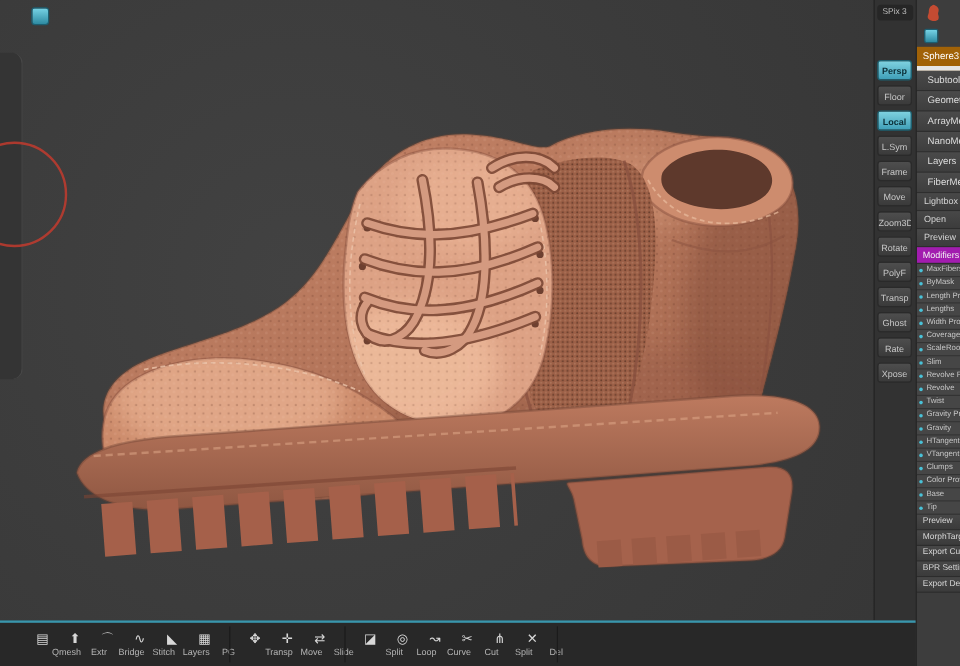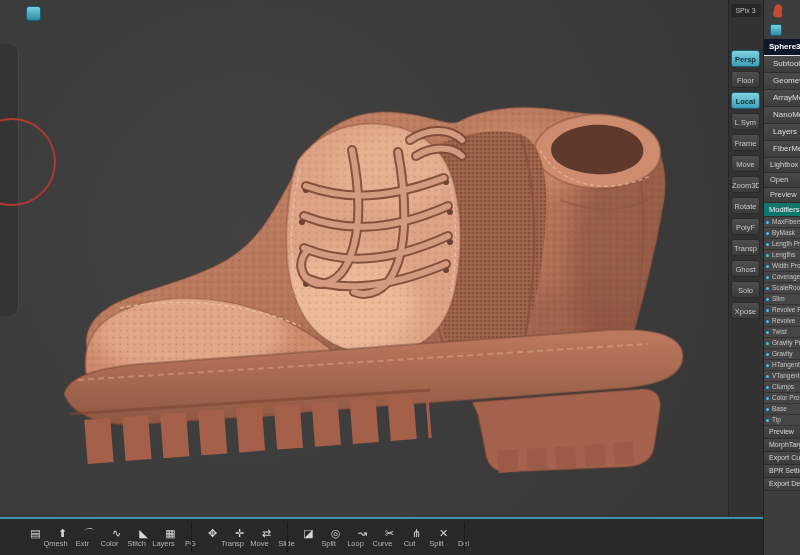--- a/index.html
+++ b/index.html
@@ -32,29 +32,29 @@
   .shelf-btn.active{background:linear-gradient(#7fd2e0,#3f9fb8);color:#0b2f38;font-weight:bold;
                     border-color:#1d播0;border-color:#1d6070;}
 
   
   .tool-panel{position:absolute;left:763px;top:0;width:37px;height:555px;background:#3d3d3d;
               border-left:1px solid #222;box-sizing:border-box;overflow:hidden;}
   .tp-header{height:22px;display:flex;align-items:center;padding-left:6px;}
   .tp-chip{width:10px;height:10px;margin:2px 0 3px 6px;border-radius:2px;
            background:linear-gradient(#76d2e4,#2e8ba2);border:1px solid #1d5e70;}
   .tp-tool{height:16px;line-height:16px;font-size:8px;color:#fff;padding-left:5px;
-           background:#0f172a;border-bottom:1px solid #e5e5e5;white-space:nowrap;overflow:hidden;font-weight:bold;}
+           background:#a16207;border-bottom:4px solid #e5e5e5;white-space:nowrap;overflow:hidden;}
   .tp-row{height:16px;line-height:16px;font-size:8px;color:#ddd;padding-left:9px;
           background:linear-gradient(#4a4a4a,#3e3e3e);border-bottom:1px solid #2e2e2e;
           white-space:nowrap;overflow:hidden;}
   .tp-sub{height:14px;line-height:14px;font-size:7.5px;color:#d5d5d5;padding-left:6px;
           background:linear-gradient(#484848,#3c3c3c);border-bottom:1px solid #2d2d2d;
           white-space:nowrap;overflow:hidden;}
   .tp-mod-header{height:13px;line-height:13px;font-size:7.5px;color:#f2f2f2;padding-left:5px;
-                 background:#0f766e;border-bottom:1px solid #2d2d2d;white-space:nowrap;overflow:hidden;}
+                 background:#a21caf;border-bottom:1px solid #2d2d2d;white-space:nowrap;overflow:hidden;}
   .tp-slider{position:relative;height:10px;line-height:10px;font-size:6.5px;color:#c6c6c6;
              padding-left:8px;background:#464646;border-bottom:1px solid #333;
              white-space:nowrap;overflow:hidden;}
   .tp-slider::before{content:'';position:absolute;left:2px;top:3.5px;width:3px;height:3px;
                      border-radius:50%;background:#49c2d8;}
   .tp-footer-row{height:12px;line-height:12px;font-size:7px;color:#d8d8d8;padding-left:5px;
                  background:linear-gradient(#474747,#3b3b3b);border-bottom:1px solid #2c2c2c;
                  white-space:nowrap;overflow:hidden;}
 
   
@@ -233,21 +233,21 @@
         <div class="shelf-btn">Zoom3D</div>
 
         <div class="shelf-btn">Rotate</div>
 
         <div class="shelf-btn">PolyF</div>
 
         <div class="shelf-btn">Transp</div>
 
         <div class="shelf-btn">Ghost</div>
 
-        <div class="shelf-btn">Solo</div>
+        <div class="shelf-btn">Rate</div>
 
         <div class="shelf-btn">Xpose</div>
       </div>
   </div>
 
   <div class="tool-panel">
     <div class="tp-header">
       <svg width="16" height="16" viewBox="0 0 16 16">
         <path d="M8,1 C11,2 13,4 12,7 C11,9 13,10 12,13 C11,15 6,15 4,13 C2,11 4,9 4,7 C4,4 5,2 8,1 Z" fill="#c44b32"></path>
       </svg>
@@ -344,21 +344,21 @@
           <span class="tb-label">Qmesh</span>
         </div>
 
         <div class="tool-btn">
           <span class="tb-icon">⬆</span>
           <span class="tb-label">Extr</span>
         </div>
 
         <div class="tool-btn">
           <span class="tb-icon">⌒</span>
-          <span class="tb-label">Color</span>
+          <span class="tb-label">Bridge</span>
         </div>
 
         <div class="tool-btn">
           <span class="tb-icon">∿</span>
           <span class="tb-label">Stitch</span>
         </div>
 
         <div class="tool-btn">
           <span class="tb-icon">◣</span>
           <span class="tb-label">Layers</span>

